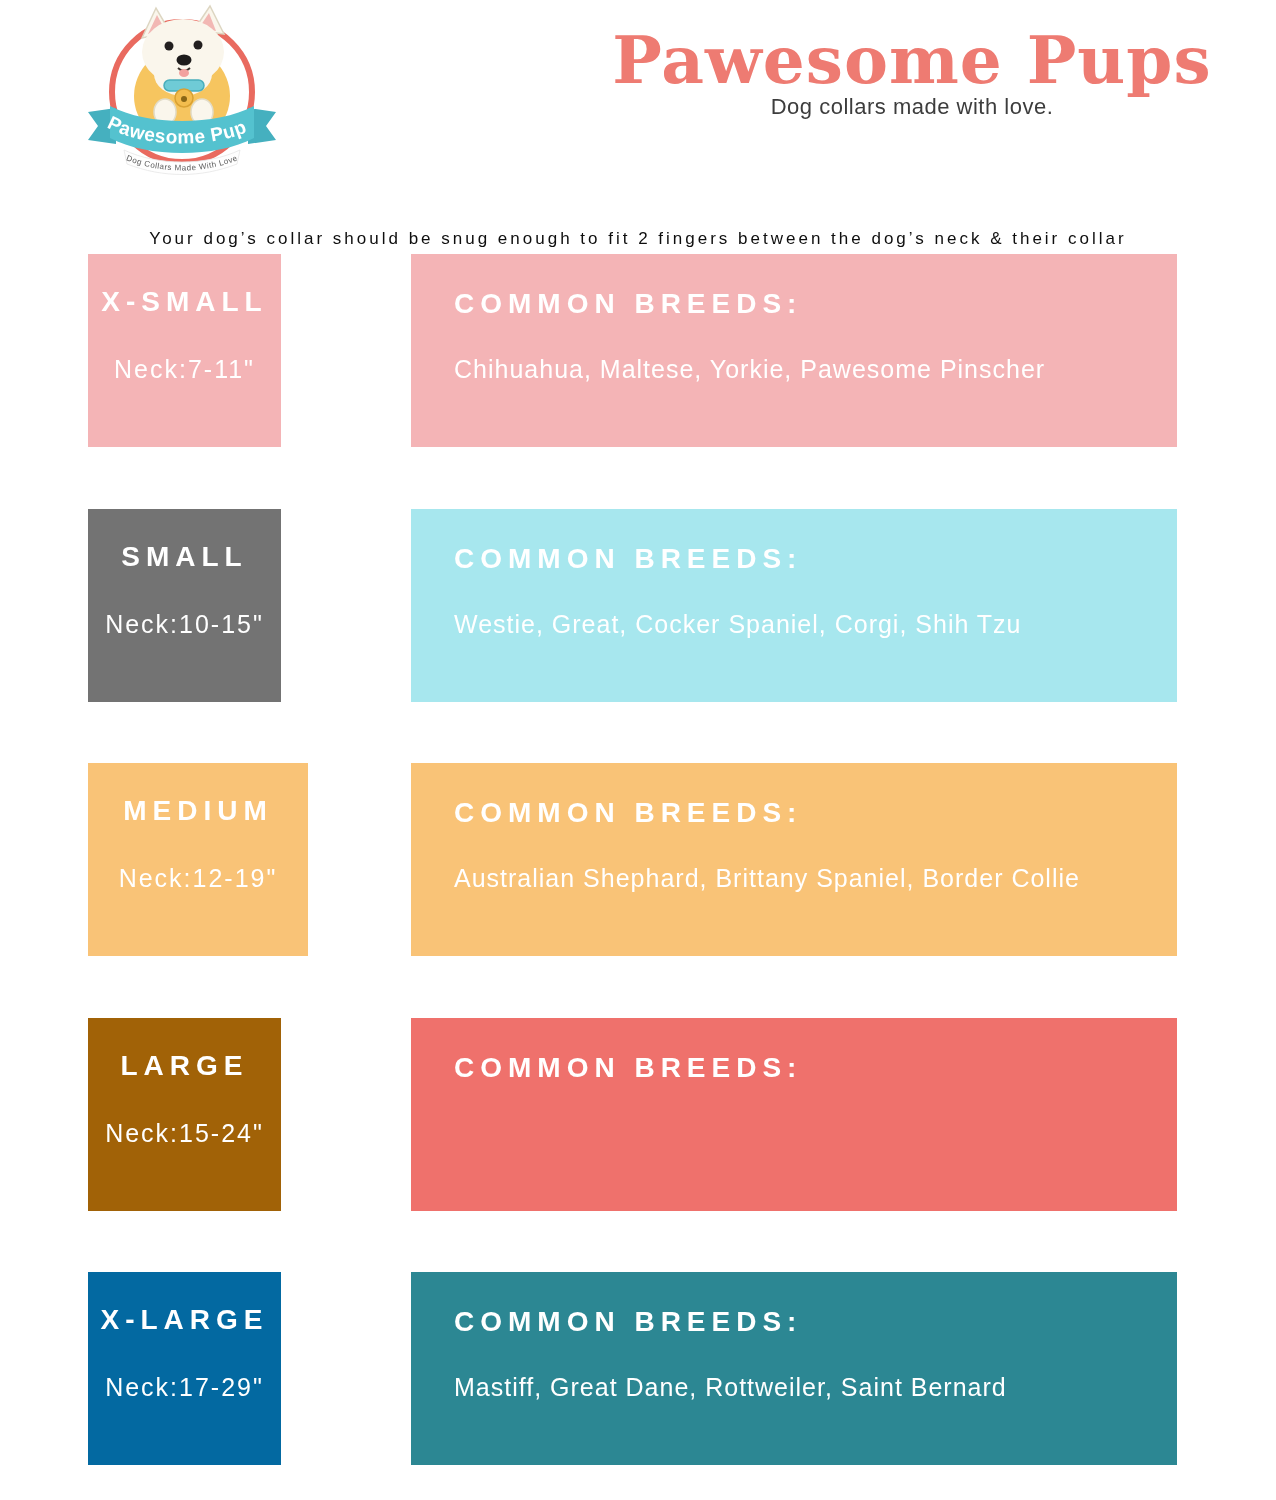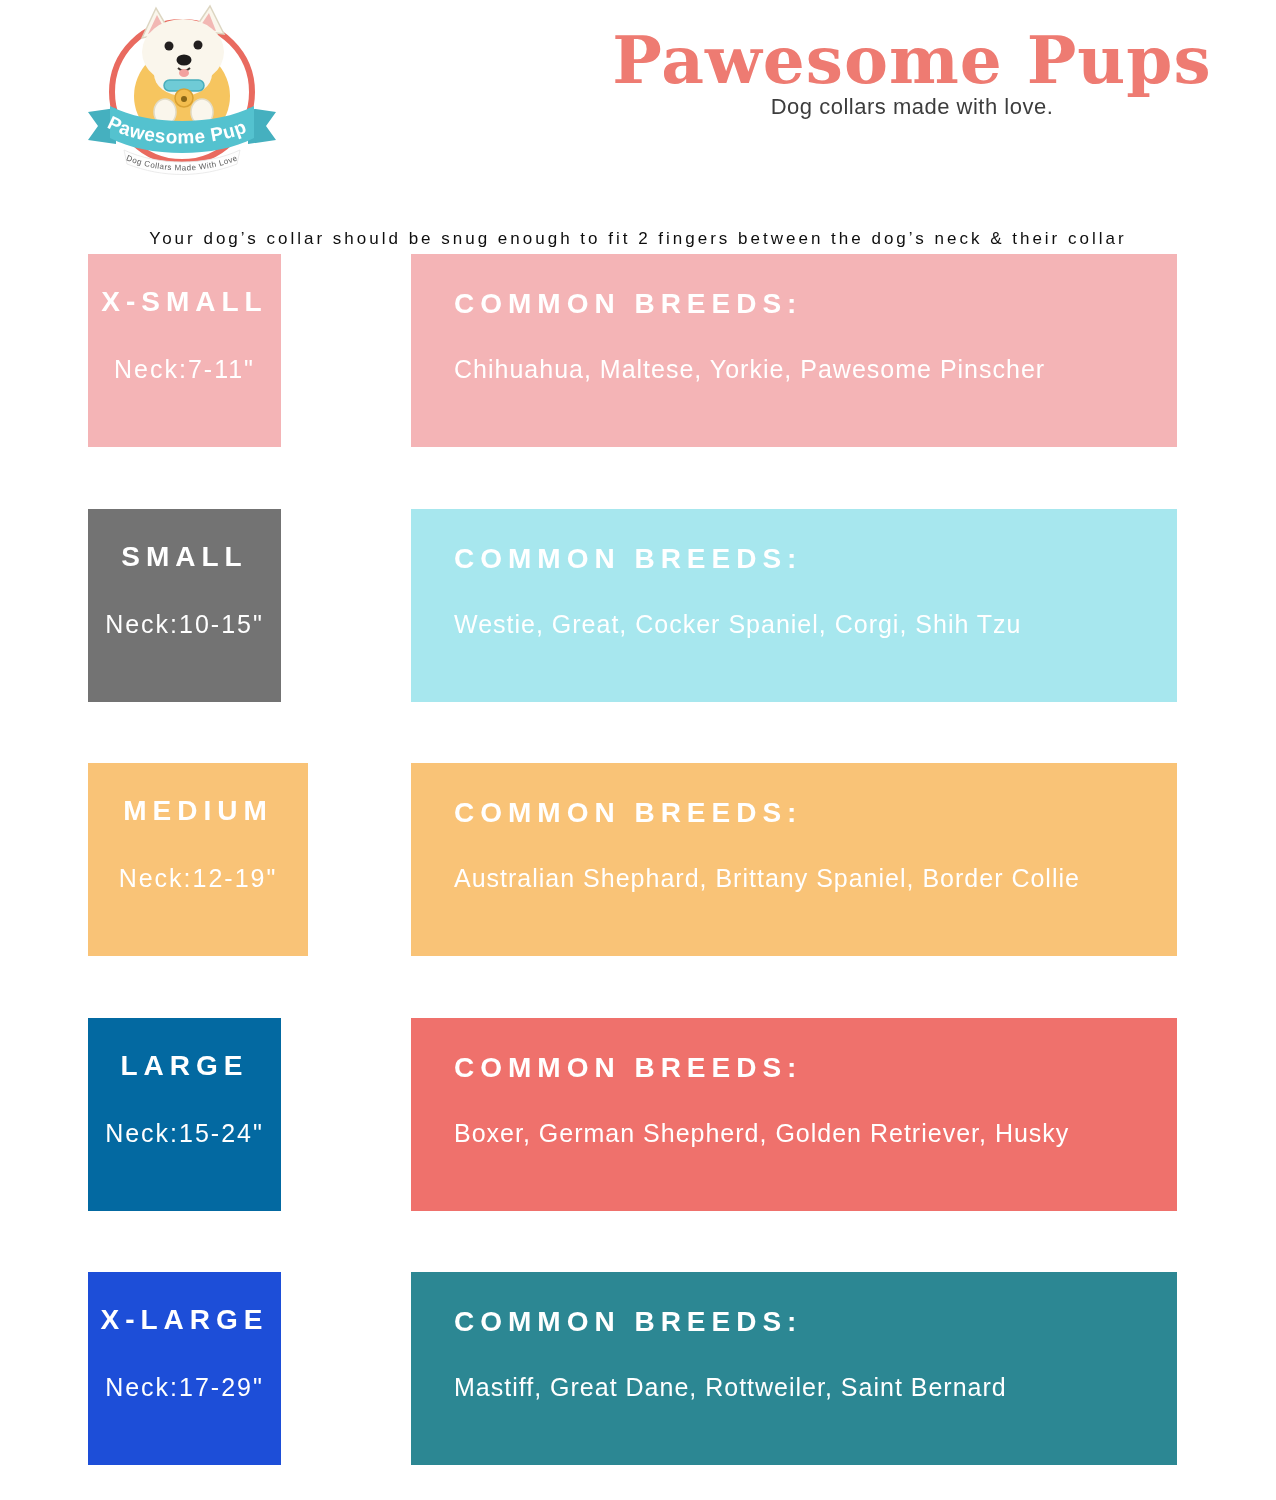--- a/index.html
+++ b/index.html
@@ -126,32 +126,31 @@
     <div class="size-label">MEDIUM</div>
     <div class="size-neck">Neck:12-19"</div>
   </div>
   <div class="breeds-box" style="background: rgb(249, 195, 119);">
     <div class="breeds-heading">COMMON BREEDS:</div>
     <div class="breeds-list">Australian Shephard, Brittany Spaniel, Border Collie</div>
   </div>
 </div>
 
 <div class="row" style="top:1018px">
-  <div class="size-box" style="background: #0369a1;">
+  <div class="size-box" style="background: #a16207;">
     <div class="size-label">LARGE</div>
     <div class="size-neck">Neck:15-24"</div>
   </div>
   <div class="breeds-box" style="background: rgb(239, 113, 108);">
     <div class="breeds-heading">COMMON BREEDS:</div>
-    <div class="breeds-list">Boxer, German Shepherd, Golden Retriever, Husky</div>
   </div>
 </div>
 
 <div class="row" style="top:1272px">
-  <div class="size-box" style="background: #1d4ed8;">
+  <div class="size-box" style="background: #0369a1;">
     <div class="size-label">X-LARGE</div>
     <div class="size-neck">Neck:17-29"</div>
   </div>
   <div class="breeds-box" style="background: rgb(44, 135, 147);">
     <div class="breeds-heading">COMMON BREEDS:</div>
     <div class="breeds-list">Mastiff, Great Dane, Rottweiler, Saint Bernard</div>
   </div>
 </div>
 
 </body></html>

